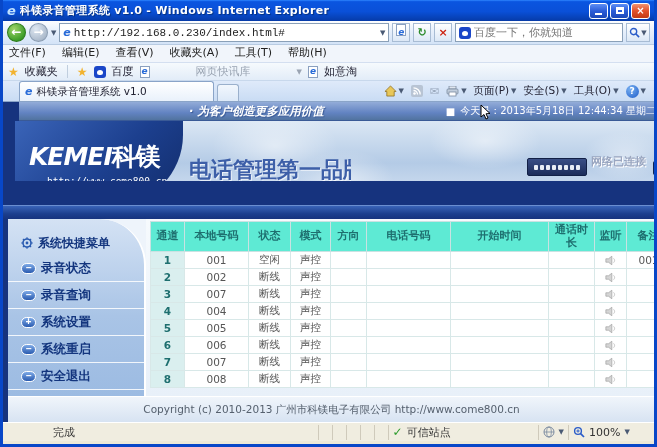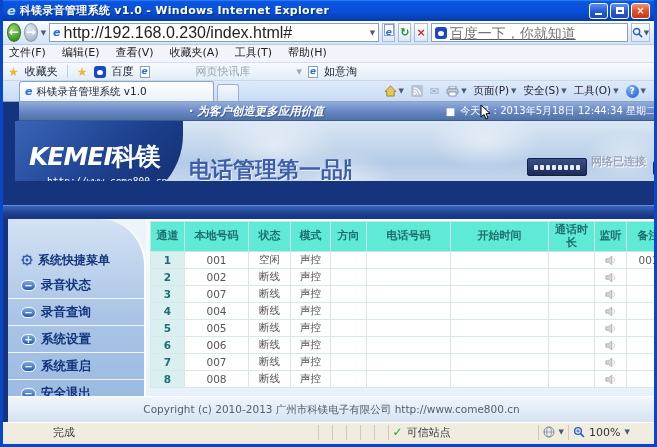--- a/index.html
+++ b/index.html
@@ -25,33 +25,33 @@
     background:linear-gradient(180deg,#fdfeff,#e6effb 45%,#d3e3f7);
     border-bottom:1px solid #b8cbe2; display:flex; align-items:center; padding:0 4px; gap:3px; }
   .nav-circle { width:19px; height:19px; border-radius:50%; text-align:center; line-height:17px;
     font-size:12px; font-weight:bold; color:#fff; }
   .nav-back { background:radial-gradient(circle at 35% 30%,#9fd468,#3f9e2a 70%,#2a7a1a); border:1px solid #2a7a1a; }
   .nav-fwd { background:radial-gradient(circle at 35% 30%,#dfe8f2,#aebccd 70%,#93a4ba); border:1px solid #8a9cb2; }
   .tiny-drop { font-size:7px; color:#4a5a74; }
   .addressbar { flex:0 0 330px; height:19px; background:#fff; border:1px solid #8aa0b8;
     display:flex; align-items:center; padding:0 3px; gap:3px; }
   .addr-ico { font-weight:bold; font-style:italic; color:#2a6cd8; font-size:11px; }
-  .addressbar input { border:none; outline:none; flex:1; font-size:16px; color:#222;
-    font-family:Liberation Sans, sans-serif; background:transparent; }
+  .addressbar input { border:none; outline:none; flex:1; font-size:11px; color:#222;
+    font-family:Liberation Mono, monospace; background:transparent; }
   .sq-btn { width:18px; height:19px; border:1px solid #a8bcd4; background:linear-gradient(180deg,#fff,#dce8f6);
     text-align:center; line-height:17px; font-size:11px; }
   .refresh-g { color:#2a8a2a; font-weight:bold; }
   .stop-r { color:#cc2211; font-weight:bold; }
   .searchbox { flex:0 0 155px; height:19px; background:#fff; border:1px solid #8aa0b8;
     display:flex; align-items:center; padding:0 3px; gap:3px; }
   .paw { width:12px; height:12px; border-radius:3px; background:#1a46c8; position:relative; flex:0 0 12px;}
   .paw::after { content:""; position:absolute; left:3px; top:4px; width:6px; height:5px;
     border-radius:50% 50% 40% 40%; background:#fff; }
-  .searchbox input { border:none; outline:none; flex:1; font-size:14px; color:#555;
-    font-family:"DejaVu Sans",sans-serif; background:transparent;text-decoration:underline; }
+  .searchbox input { border:none; outline:none; flex:1; font-size:11px; color:#555;
+    font-family:"DejaVu Sans",sans-serif; background:transparent; }
   .search-go { width:24px; height:19px; border:1px solid #a8bcd4;
     background:linear-gradient(180deg,#fff,#dce8f6); display:flex; align-items:center; justify-content:center; gap:1px;}
   
   .menubar { position:absolute; left:0; top:45px; width:100%; height:18px; background:#f1f5fb;
     border-bottom:1px solid #d4dff0; display:flex; align-items:flex-start; padding-left:6px; gap:16px;
     font-size:11px; color:#222; }
   
   .favbar { position:absolute; left:0; top:63px; width:100%; height:18px;
     background:linear-gradient(180deg,#f6fafd,#e2ecf8); border-bottom:1px solid #c8d8ec;
     display:flex; align-items:center; padding-left:5px; gap:6px; font-size:11px; color:#223; }
@@ -113,21 +113,21 @@
     text-shadow:1px 1px 0 #fff; }
   .pc-ico { position:absolute; left:638px; top:40px; width:26px; height:20px; }
   .pc-ico .scr { width:20px; height:14px; background:linear-gradient(135deg,#5a82d8,#1c3f8e);
     border:2px solid #0e2452; border-radius:2px; }
   .sepband { position:absolute; left:0; top:103px; width:100%; height:14px;
     background:linear-gradient(180deg,#3a64b8,#1c3f8e 60%,#16337e); border-top:1px solid #6a8ed0; }
   .content { position:absolute; left:5px; top:117px; width:647px; height:177px; display:flex;
     background:#eef4fb; }
   
   .sidebar { flex:0 0 138px; background:linear-gradient(180deg,#d4e2f4,#a9c4e6 55%,#9cbbe2);
-    border-top-right-radius:46px; border-right:2px solid #fff; padding-top:29px; }
+    border-top-right-radius:46px; border-right:2px solid #fff; padding-top:12px;font-family:Liberation Mono, monospace; }
   .side-head { display:flex; align-items:center; gap:5px; padding-left:13px; height:24px;
     font-size:12px; font-weight:bold; color:#13357e; }
   .side-item { display:flex; align-items:center; gap:5px; padding-left:13px; height:27px;
     font-size:12.5px; font-weight:bold; color:#13357e; border-bottom:1px solid rgba(255,255,255,.85);
     cursor:pointer; }
   .pill { flex:0 0 15px; height:11px; border-radius:6px; border:1px solid #fff;
     background:linear-gradient(180deg,#7da9e6,#2a5bb0); color:#fff; font-size:10px; line-height:9px;
     text-align:center; font-weight:bold; }
   
   .main { flex:1; padding:2px 6px 0 4px; position:relative; background:linear-gradient(180deg,#f6fafd,#e8f0f9); }

